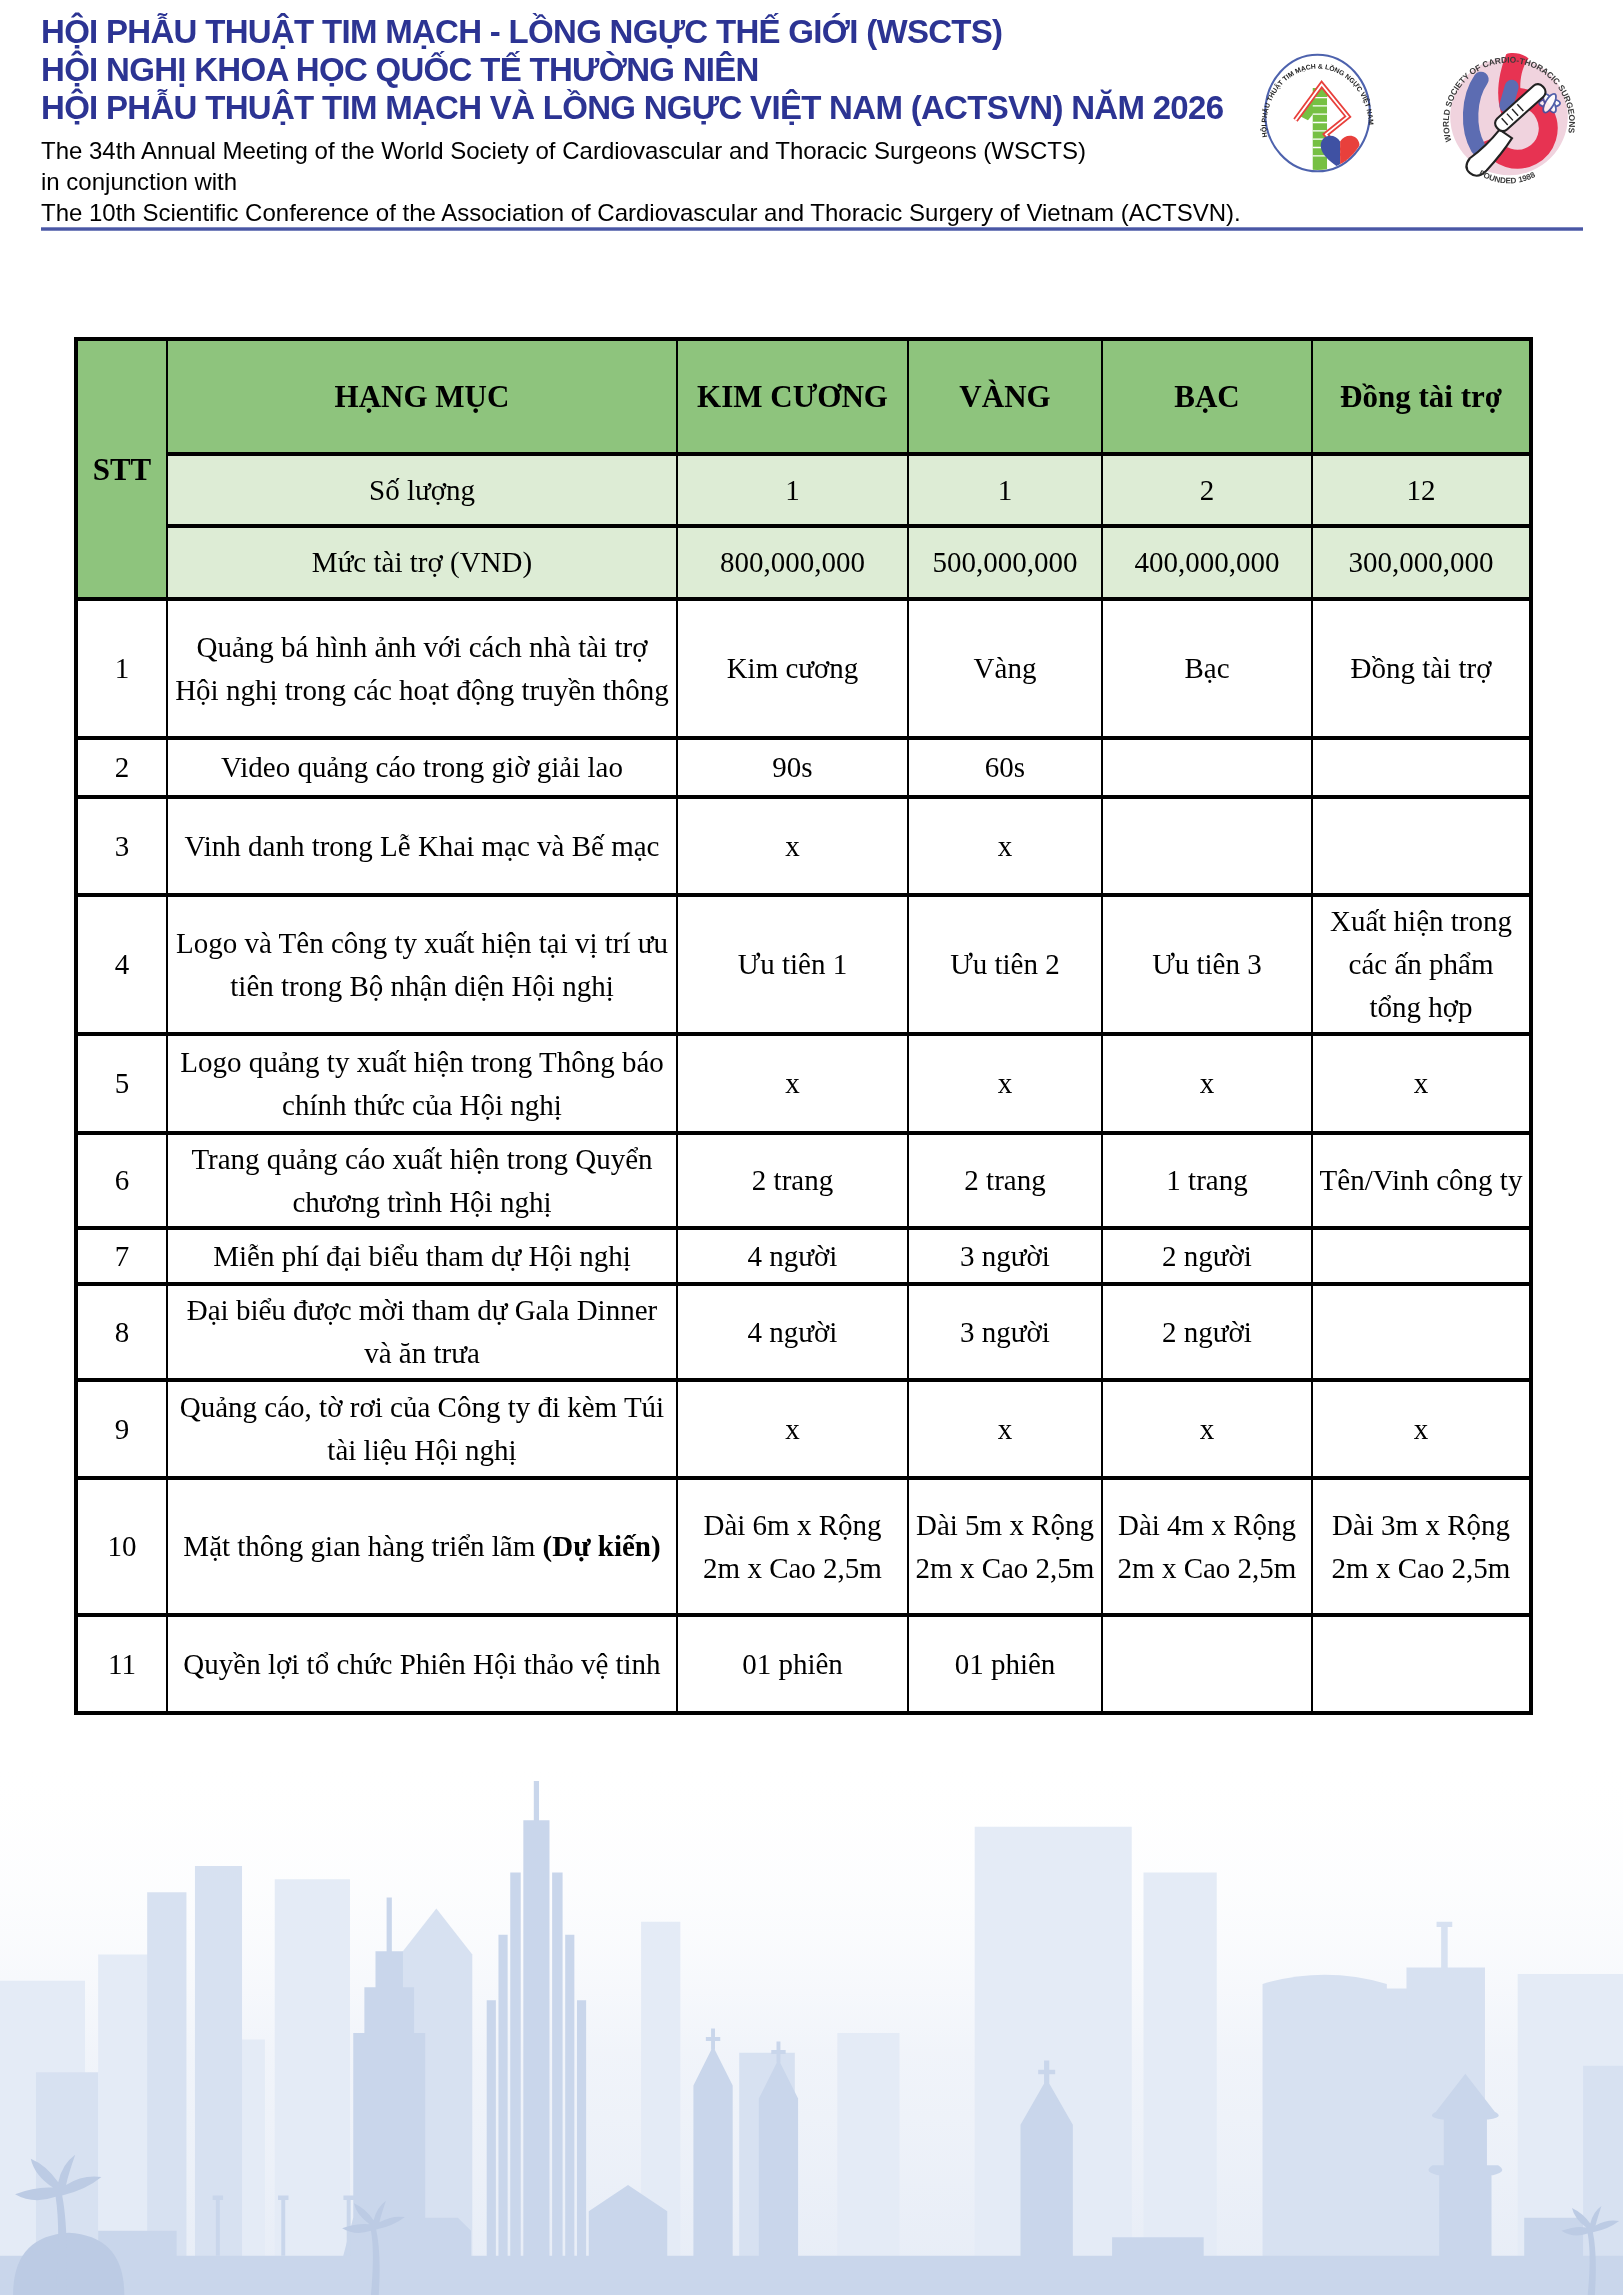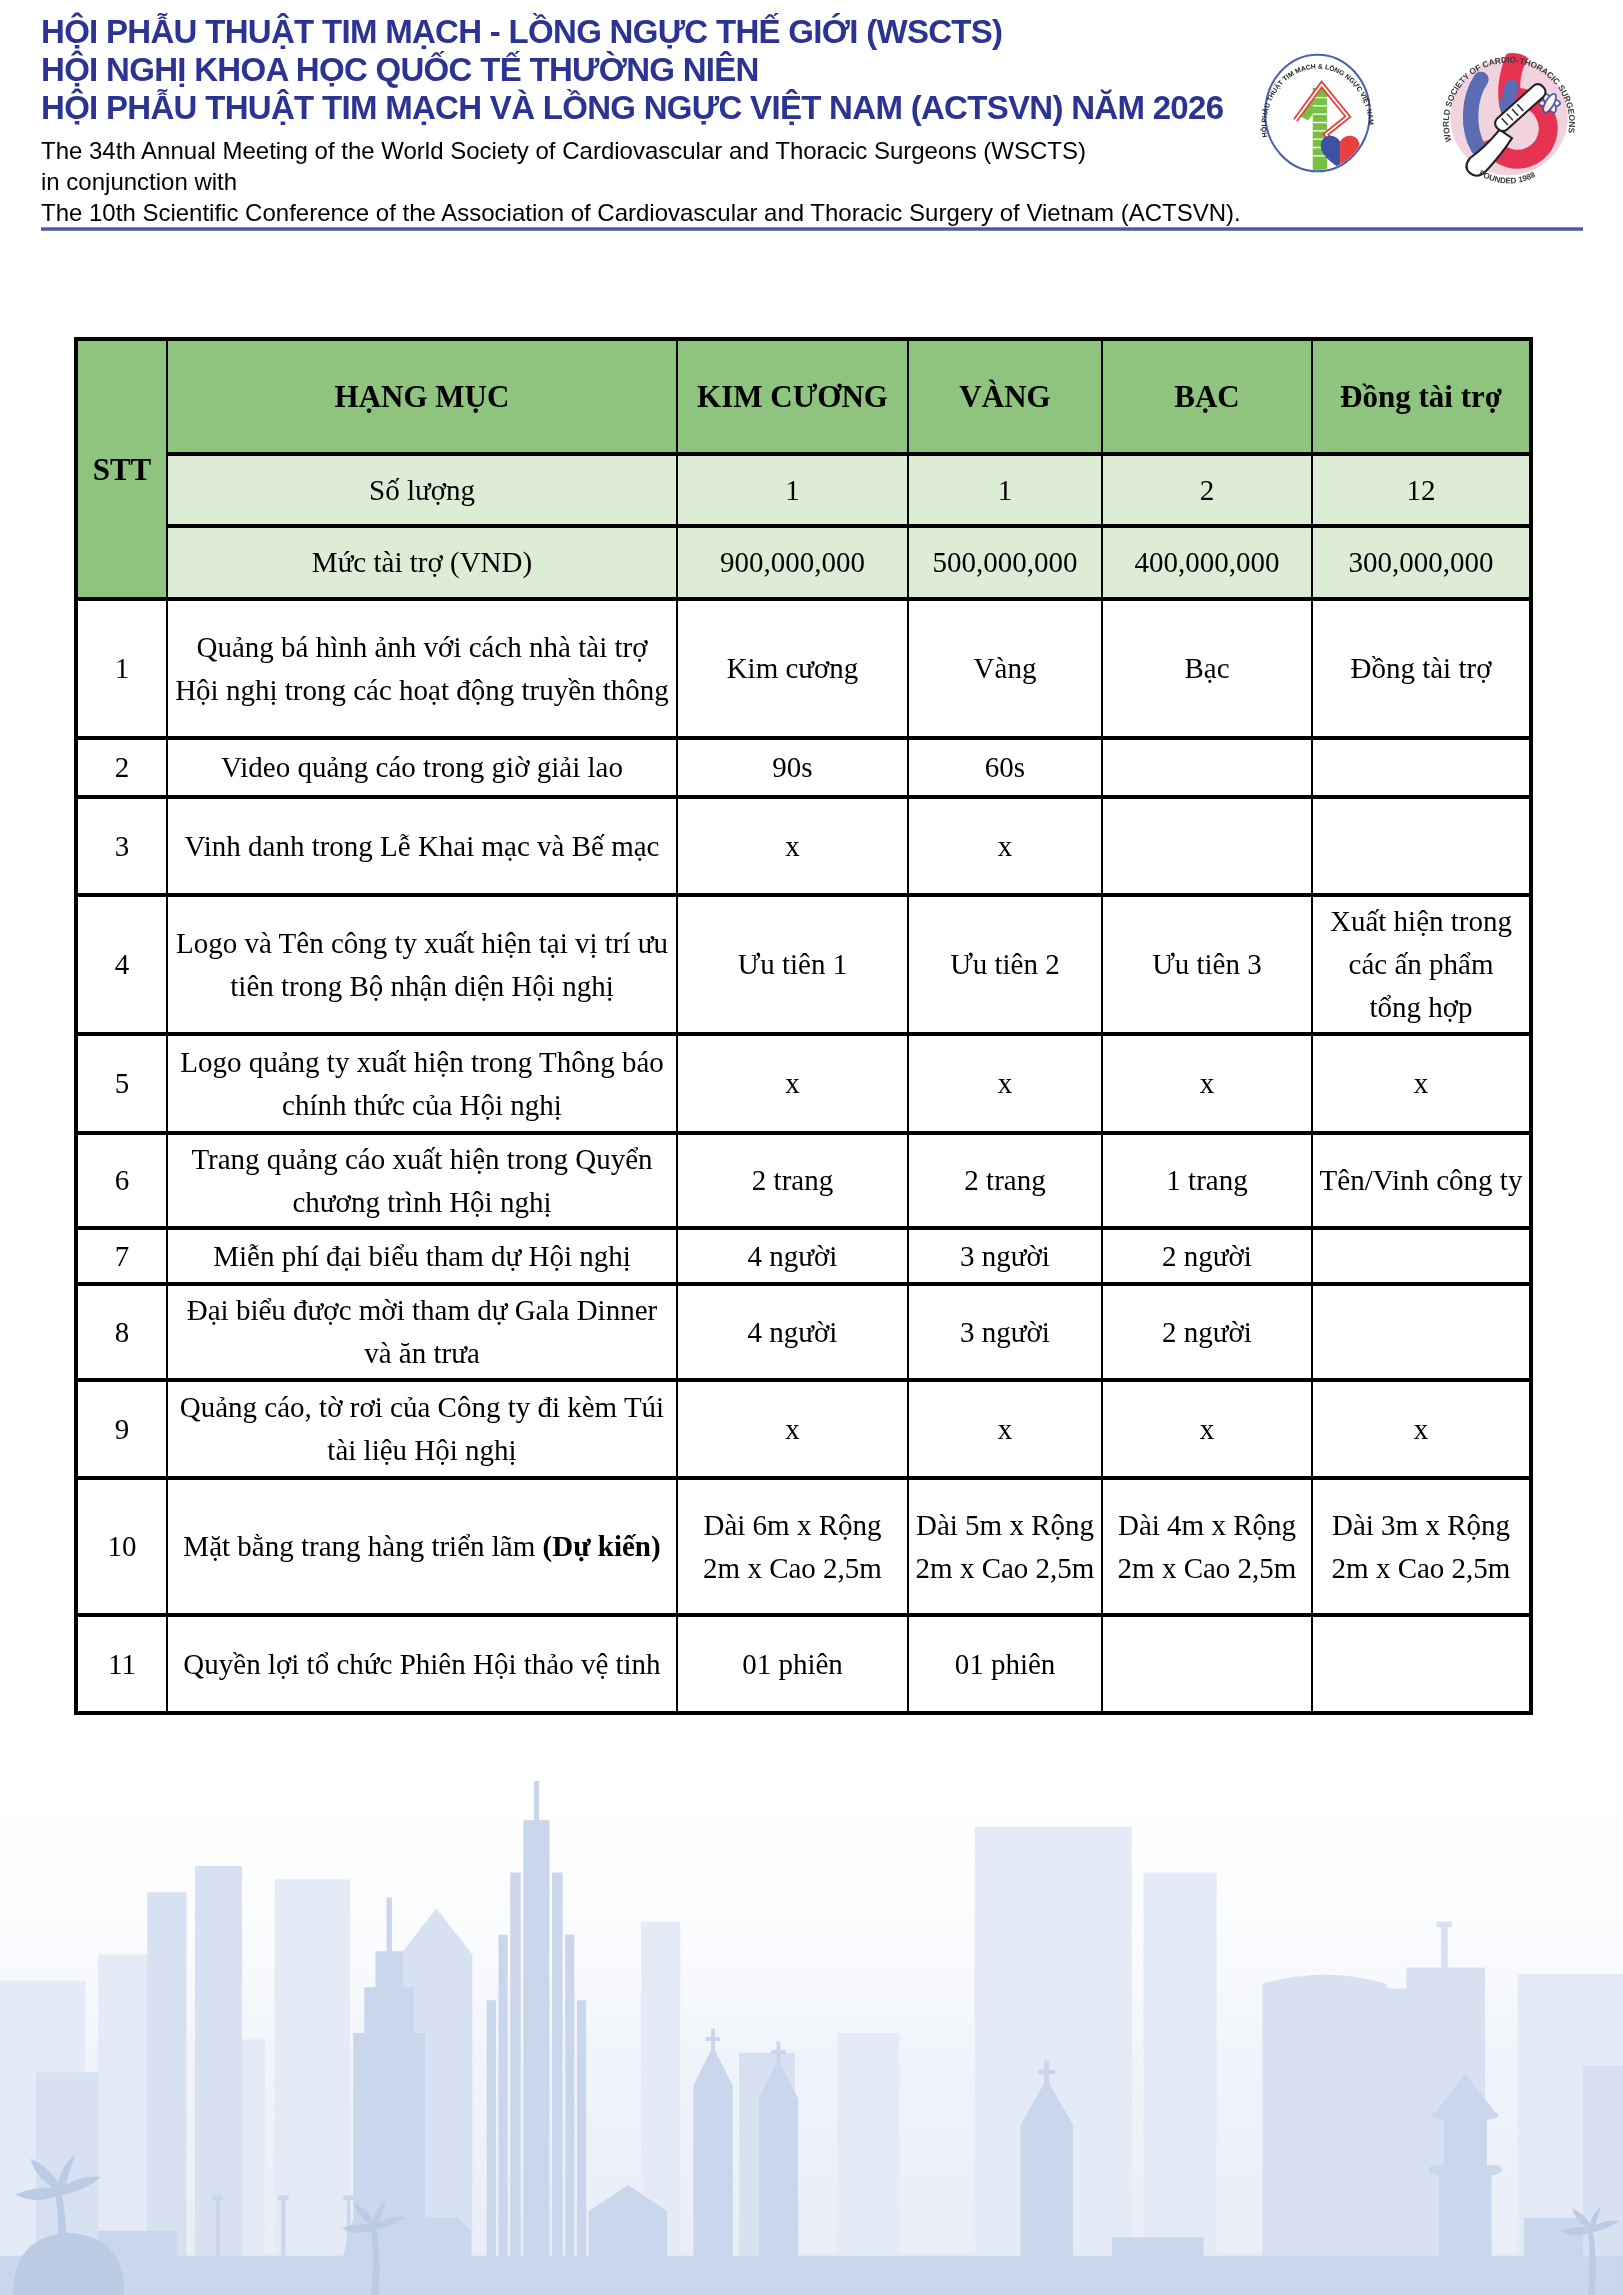--- a/index.html
+++ b/index.html
@@ -148,21 +148,21 @@
     </tr>
     <tr class="h-light" style="height:72px">
       <td class="lbl-italic">Số lượng</td>
       <td>1</td>
       <td>1</td>
       <td>2</td>
       <td>12</td>
     </tr>
     <tr class="h-light" style="height:73px">
       <td class="lbl-italic">Mức tài trợ (VND)</td>
-      <td>900,000,000</td>
+      <td>800,000,000</td>
       <td>500,000,000</td>
       <td>400,000,000</td>
       <td>300,000,000</td>
     </tr>
 
     <tr style="height:139px">
       <td>1</td>
       <td class="cap"><span>Quảng bá hình ảnh với cách nhà tài trợ Hội nghị trong các hoạt động truyền thông</span><b></b></td>
       <td>Kim cương</td>
       <td>Vàng</td>
@@ -228,21 +228,21 @@
     <tr style="height:98px">
       <td>9</td>
       <td class="cap"><span>Quảng cáo, tờ rơi của Công ty đi kèm Túi tài liệu Hội nghị</span><b></b></td>
       <td>x</td>
       <td>x</td>
       <td>x</td>
       <td>x</td>
     </tr>
     <tr style="height:137px">
       <td>10</td>
-      <td class="cap"><span>Mặt bằng trang hàng triển lãm </span><b>(Dự kiến)</b></td>
+      <td class="cap"><span>Mặt thông gian hàng triển lãm </span><b>(Dự kiến)</b></td>
       <td>Dài 6m x Rộng 2m x Cao 2,5m</td>
       <td>Dài 5m x Rộng 2m x Cao 2,5m</td>
       <td>Dài 4m x Rộng 2m x Cao 2,5m</td>
       <td>Dài 3m x Rộng 2m x Cao 2,5m</td>
     </tr>
     <tr style="height:98px">
       <td>11</td>
       <td class="cap"><span>Quyền lợi tổ chức Phiên Hội thảo vệ tinh</span><b></b></td>
       <td>01 phiên</td>
       <td>01 phiên</td>

